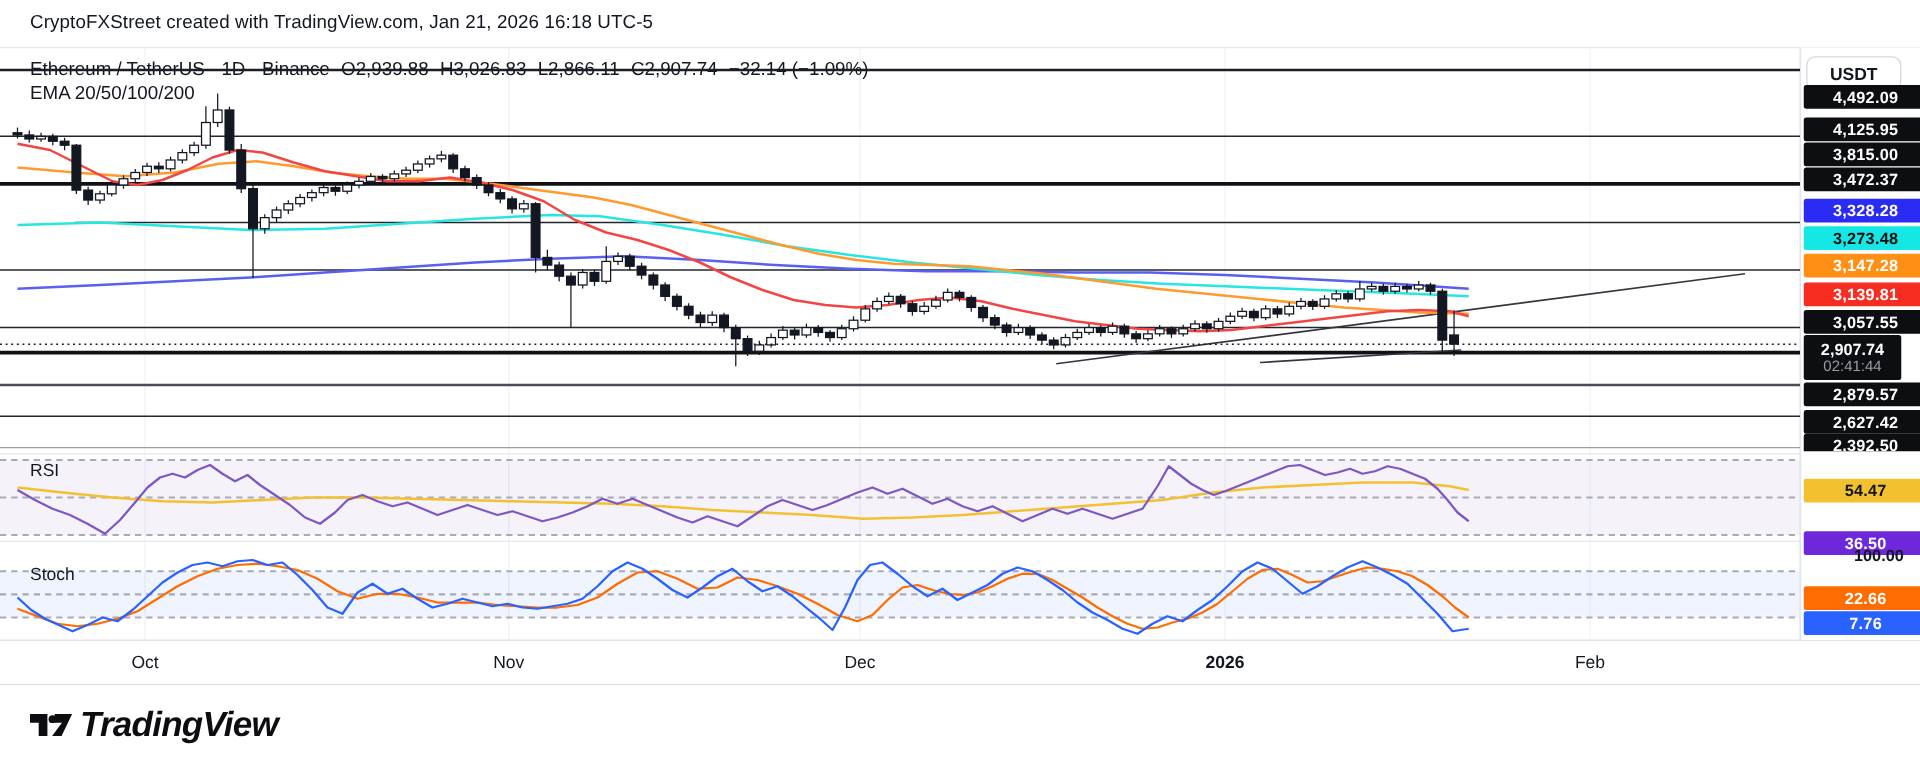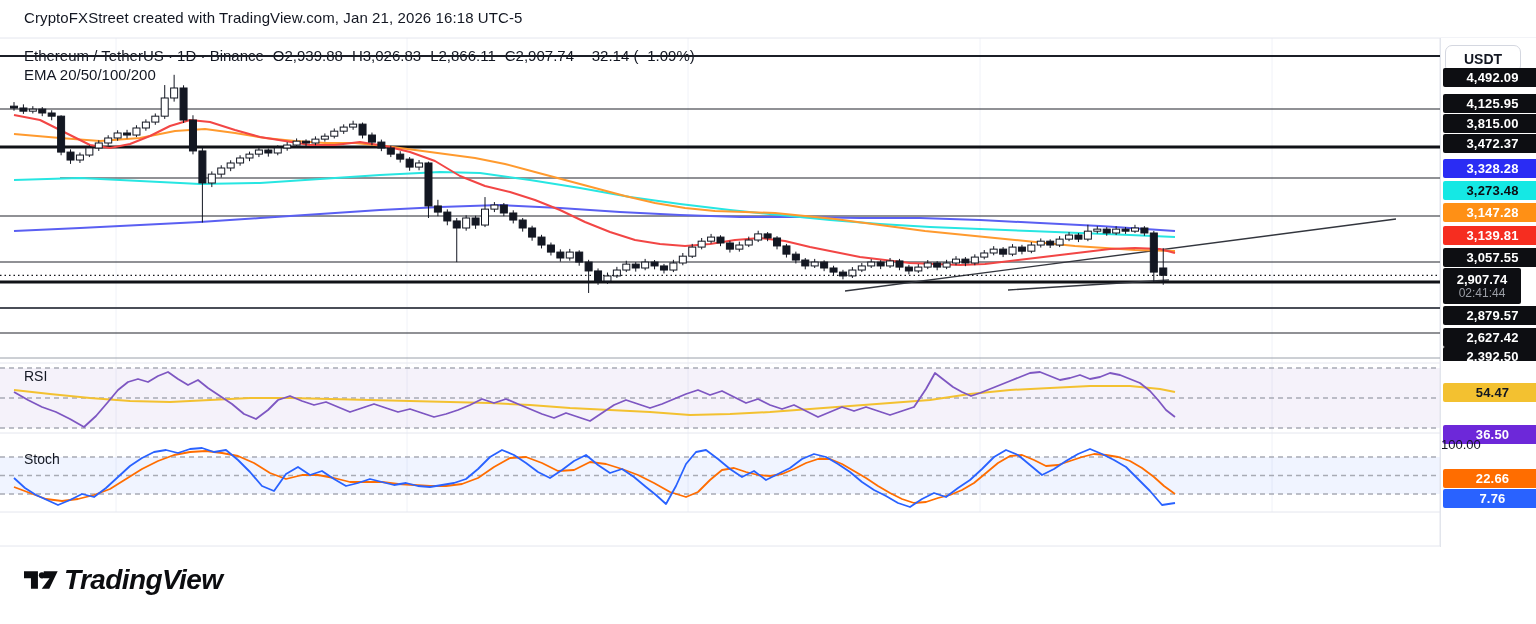--- a/index.html
+++ b/index.html
@@ -13,21 +13,21 @@
   #strikeLine{left:0;top:55px;width:1440px;height:1.6px;background:#1b1e26;}
   #rightPanel{left:1440px;top:38px;width:96px;height:509px;background:#fff;border-left:1px solid #e2e5ec;}
   #usdtBtn{left:4px;top:7px;width:74px;height:26px;border:1px solid #d4d7e0;border-radius:7px;
            background:#fff;font-size:14px;font-weight:600;display:flex;align-items:center;justify-content:center;cursor:pointer;}
   #priceLabels{left:0;top:0;width:96px;height:323px;overflow:hidden;}
   .pxlab{position:absolute;left:2px;width:99px;height:19px;border-radius:2px;font-size:13px;font-weight:700;
          display:flex;align-items:center;justify-content:center;letter-spacing:.2px;}
   .pxlab2{position:absolute;left:2px;width:78px;border-radius:2px;font-size:13px;font-weight:700;
           display:flex;flex-direction:column;align-items:center;justify-content:center;}
   .countdown{font-size:12px;font-weight:400;color:#9b9ea6;line-height:13px;}
-  .plainlab{position:absolute;left:0;width:82px;text-align:left;font-size:13px;font-weight:400;color:#131722;}
+  .plainlab{position:absolute;left:0;width:82px;text-align:right;font-size:13px;font-weight:700;color:#131722;}
   #timeAxis{left:0;top:512px;width:1536px;height:34px;background:#fff;border-top:1px solid #e2e5ec;border-bottom:1px solid #e2e5ec;}
   .ttick{position:absolute;top:8px;font-size:14px;color:#131722;transform:translateX(-50%);}
   .paneTitle{font-size:14px;font-weight:500;color:#131722;}
   #footer{left:24px;top:564px;display:flex;align-items:center;gap:4px;cursor:pointer;font-style:italic;}
   #brandText{font-size:28px;font-weight:800;color:#0c0d10;letter-spacing:-0.6px;}
   svg{display:block;}
 </style>
 </head>
 <body>
 
@@ -361,20 +361,27 @@
       </div>
     <div class="abs" id="paneLabels" style="left:0;top:0;width:96px;height:509px;">
         <div class="pxlab" style="top: 344.5px; background: rgb(243, 193, 48); color: rgb(19, 23, 34);">54.47</div>
         <div class="pxlab" style="top: 369.5px; background: #6d28d9; color: rgb(255, 255, 255); margin-top: 17px;">36.50</div>
         <div class="pxlab" style="top: 430.5px; background: rgb(255, 109, 0); color: rgb(255, 255, 255);">22.66</div>
         <div class="pxlab" style="top: 450.5px; background: rgb(41, 98, 255); color: rgb(255, 255, 255);">7.76</div>
         <div class="plainlab" style="top: 399px;">100.00</div>
       </div>
   </div>
 
+  <div class="abs" id="timeAxis">
+      <div class="ttick" style="left: 116px; font-weight: 400;">Oct</div>
+      <div class="ttick" style="left: 407px; font-weight: 400;">Nov</div>
+      <div class="ttick" style="left: 688px; font-weight: 400;">Dec</div>
+      <div class="ttick" style="left: 980px; font-weight: 700;">2026</div>
+      <div class="ttick" style="left: 1272px; font-weight: 400;">Feb</div>
+    </div>
 
   <div class="abs" id="footer">
     <svg width="36" height="30" viewBox="0 0 62 32">
       <path d="M0 1 H24 V31 H12 V13 H0 Z" fill="#0c0d10"></path>
       <circle cx="31" cy="8" r="5.4" fill="#0c0d10"></circle>
       <path d="M34 1 H58 L43.5 31 H30.5 L44 13 H34 Z" fill="#0c0d10"></path>
     </svg>
     <span id="brandText">TradingView</span>
   </div>
 

